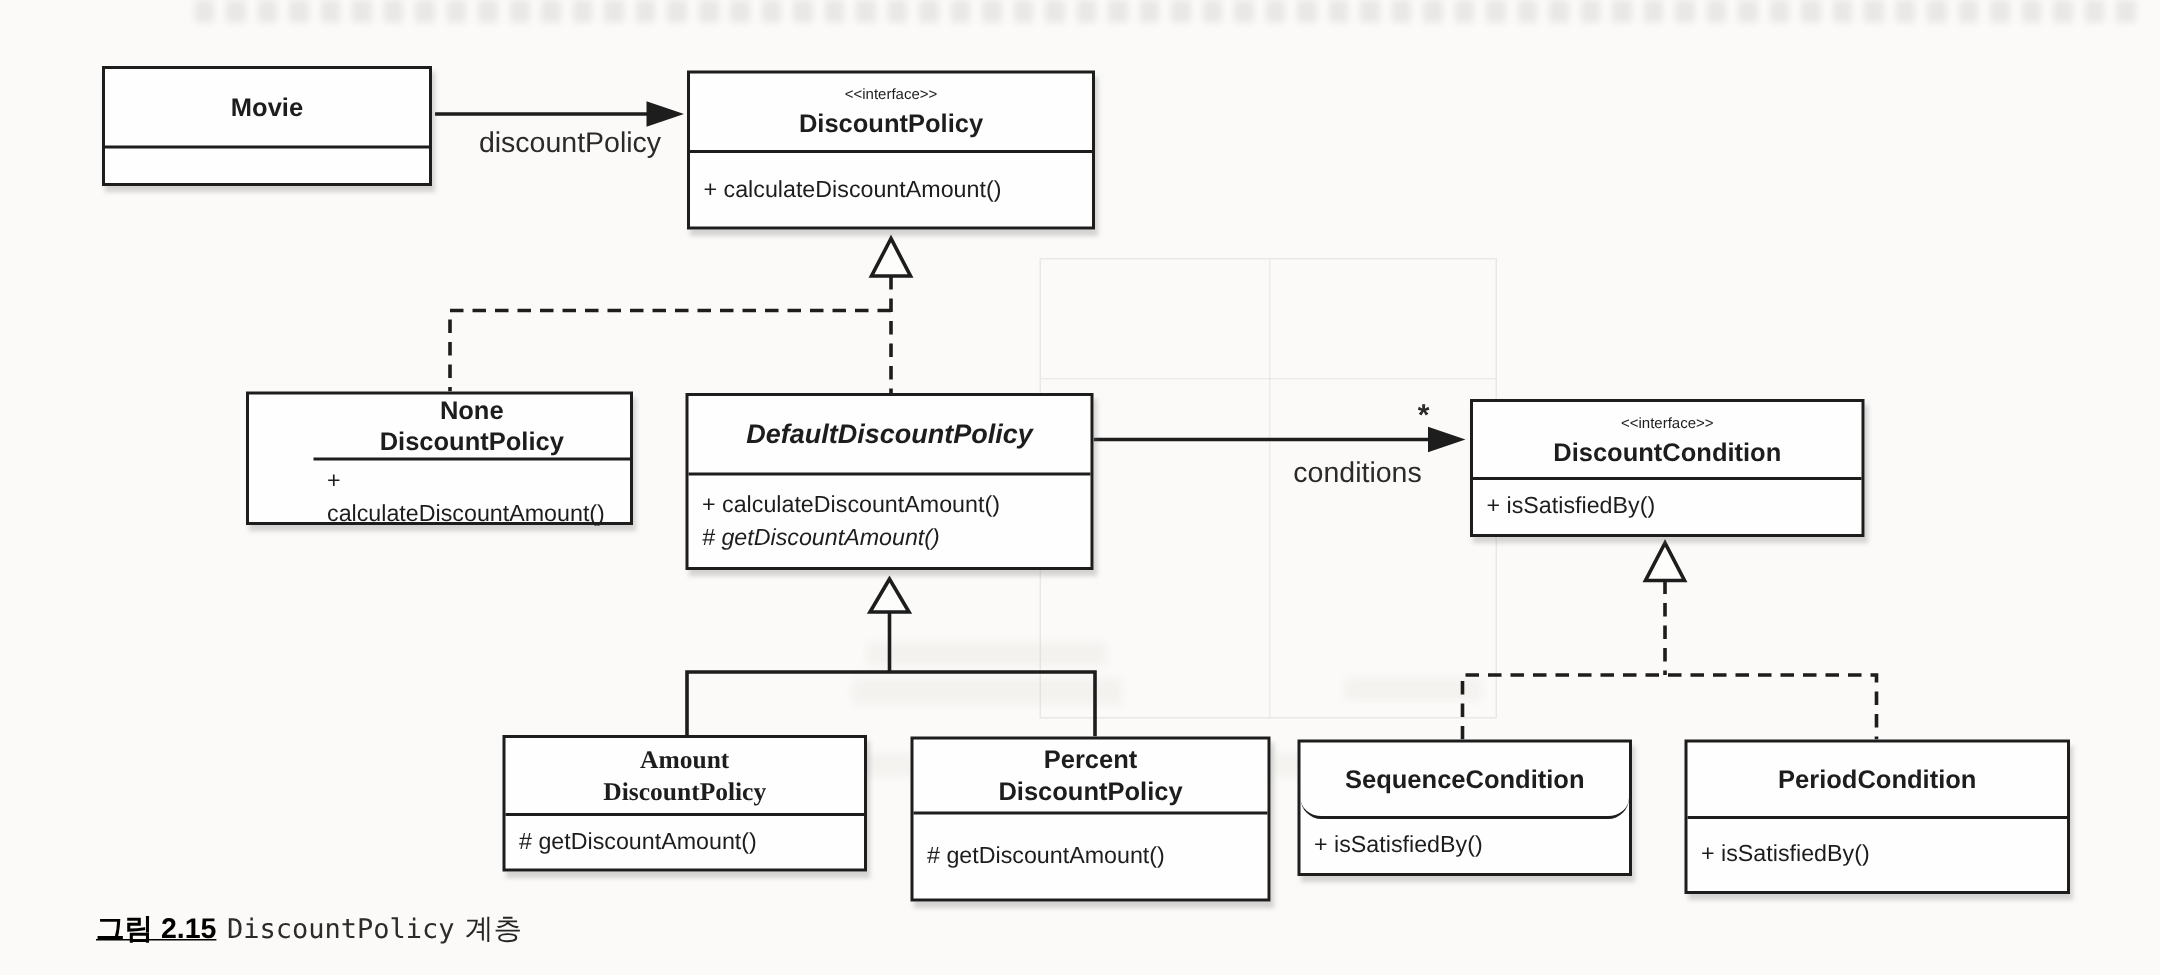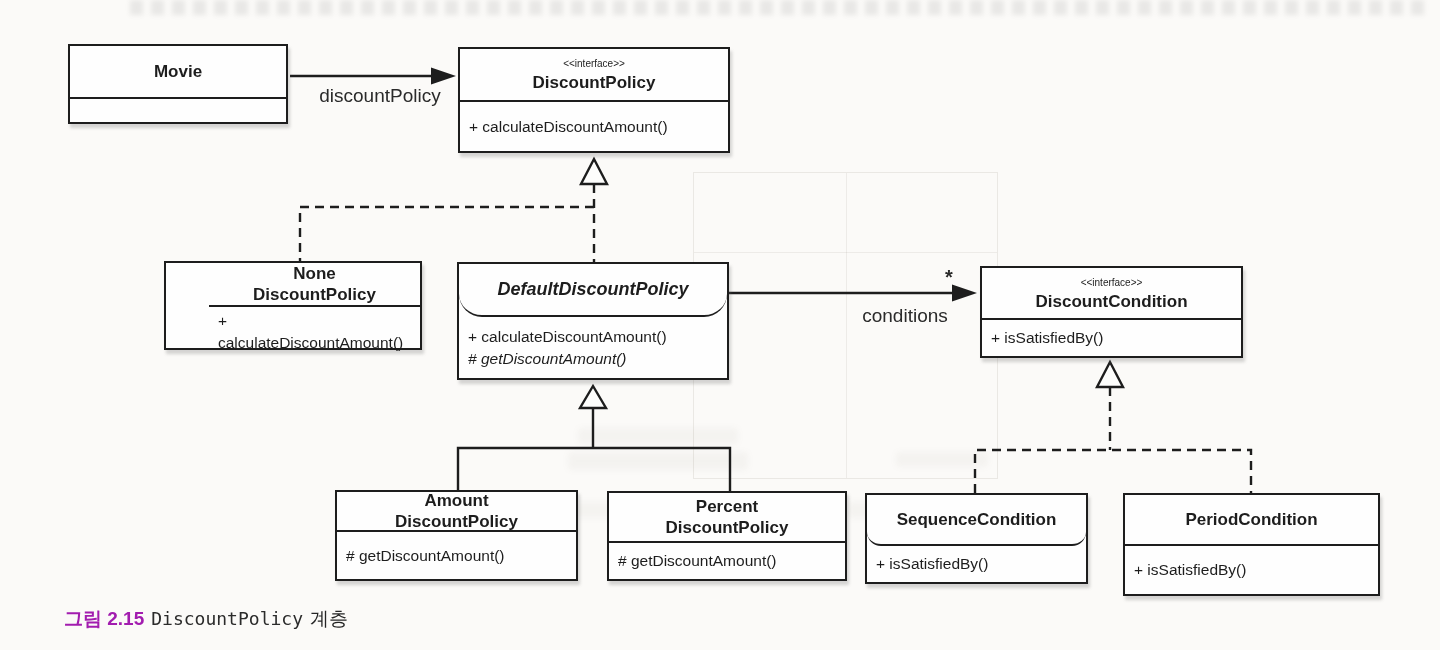--- a/index.html
+++ b/index.html
@@ -72,26 +72,26 @@
   .uml-method.abstract { font-style: italic; }
 
   
   .c-movie     { left:  68px; top:  44px; width: 220px; height:  80px; }
   .c-movie     .uml-head { height: 53px; }
   .c-dpolicy   { left: 458px; top:  47px; width: 272px; height: 106px; }
   .c-dpolicy   .uml-head { height: 53px; }
   .c-none      { left: 164px; top: 261px; width: 258px; height:  89px; padding-left: 43px; }
   .c-none      .uml-head { height: 49px; }
   .c-default   { left: 457px; top: 262px; width: 272px; height: 118px; }
-  .c-default   .uml-head { height: 53px; border-radius: 23px; }
+  .c-default   .uml-head { height: 53px; }
   .c-dcond     { left: 980px; top: 266px; width: 263px; height:  92px; }
   .c-dcond     .uml-head { height: 52px; }
   .c-amount    { left: 335px; top: 490px; width: 243px; height:  91px; }
-  .c-amount    .uml-head { height: 40px; }
-  .c-percent   { left: 607px; top: 491px; width: 240px; height:  90px; }
+  .c-amount    .uml-head { height: 52px; font-family: Liberation Serif, serif; }
+  .c-percent   { left: 607px; top: 491px; width: 240px; height:  110px; }
   .c-percent   .uml-head { height: 50px; }
   .c-sequence  { left: 865px; top: 493px; width: 223px; height:  91px; }
   .c-sequence  .uml-head { height: 51px; border-radius: 14px; }
   .c-period    { left: 1123px; top: 493px; width: 257px; height: 103px; }
   .c-period    .uml-head { height: 51px; }
 
   
   .edge-label {
     position: absolute;
     font-size: 19px;
@@ -245,18 +245,18 @@
     <div class="uml-body">
       <div class="uml-method">+ isSatisfiedBy()</div>
     </div>
   </div>
 
   <div class="edge-label lbl-discountPolicy">discountPolicy</div>
   <div class="edge-label lbl-conditions">conditions</div>
   <div class="edge-label lbl-multiplicity">*</div>
 
   <div class="caption">
-    <span class="fig-label" style="color: #a21caf;">그림 2.15</span>
+    <span class="fig-label" style="color: #000000; text-decoration: underline;">그림 2.15</span>
     <span class="code">DiscountPolicy</span>
     <span>계층</span>
   </div>
 
 </div>
 
 </body></html>

